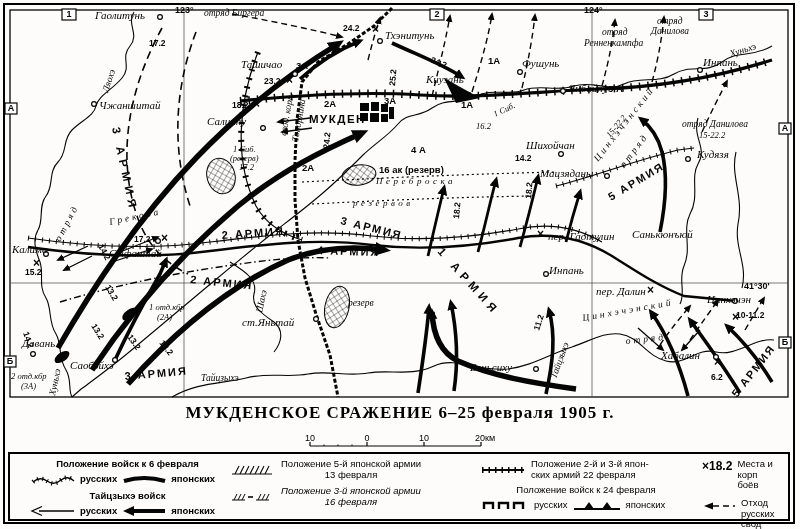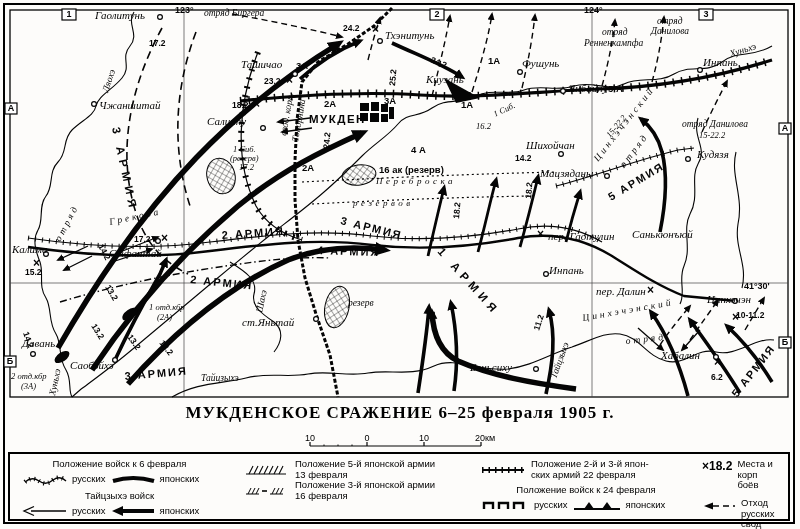--- a/index.html
+++ b/index.html
@@ -334,21 +334,21 @@
     <span class="num" style="left:190px">20км</span>
     <svg width="210" height="18">
       <path d="M15,13 H186" stroke="#050505" stroke-width="1.2" fill="none"></path>
       <path d="M15,9 V13 M72,9 V13 M129,9 V13 M186,9 V13" stroke="#050505" stroke-width="1.2" fill="none"></path>
       <path d="M29,11.5 V13 M43,11.5 V13 M57,11.5 V13" stroke="#050505" stroke-width="1" fill="none"></path>
     </svg>
   </div>
 
   <div id="legend">
 
-    <div class="lg-abs" style="left:12px;top:5px;width:195px;">
+    <div class="lg-abs" style="left:20px;top:5px;width:195px;font-weight:bold;">
       <div class="lg-c">Положение войск к 6 февраля</div>
       <div class="lg-row" style="margin-top:2px;">
         <svg class="lgsym" width="46" height="16">
           <path d="M3,10 Q10,4 17,9 Q24,14 31,8 Q38,3 44,9" stroke="#050505" stroke-width="1.3" fill="none"></path>
           <path d="M3,10 Q10,4 17,9 Q24,14 31,8 Q38,3 44,9" stroke="#050505" stroke-width="4.5" fill="none" stroke-dasharray="1 4"></path>
         </svg>
         <span>русских</span>
         <svg class="lgsym" width="46" height="16">
           <path d="M3,9 Q23,3 44,9" stroke="#050505" stroke-width="4" fill="none"></path>
         </svg>
@@ -362,32 +362,32 @@
         </svg>
         <span>русских</span>
         <svg class="lgsym" width="46" height="16">
           <path d="M44,8 H11" stroke="#050505" stroke-width="4" fill="none"></path>
           <polygon points="2,8 13,3 13,13" fill="#050505"></polygon>
         </svg>
         <span>японских</span>
       </div>
     </div>
 
-    <div class="lg-abs" style="left:234px;top:5px;width:245px;">
+    <div class="lg-abs" style="left:220px;top:5px;width:245px;text-align:center;">
       <div class="lg-2l">
         <svg class="lgsym" width="46" height="16" style="margin-top:3px;">
           <path d="M2,12 H42" stroke="#050505" stroke-width="1.2" fill="none"></path>
           <path d="M5,12 L9,4 M10,12 L14,4 M15,12 L19,4 M20,12 L24,4 M25,12 L29,4 M30,12 L34,4 M35,12 L39,4" stroke="#050505" stroke-width="1.1" fill="none"></path>
         </svg>
         <div>
           <div>Положение 5-й японской армии</div>
           <div>13 февраля</div>
         </div>
       </div>
-      <div class="lg-2l" style="">
+      <div class="lg-2l" style="margin-top:6px;font-style:italic;">
         <svg class="lgsym" width="46" height="16" style="margin-top:3px;">
           <path d="M2,11 H15 M26,11 H39" stroke="#050505" stroke-width="1.2" fill="none"></path>
           <path d="M4,11 L7,5 M8,11 L11,5 M12,11 L15,5 M28,11 L31,5 M32,11 L35,5 M36,11 L39,5" stroke="#050505" stroke-width="1" fill="none"></path>
           <path d="M18,8 H23" stroke="#050505" stroke-width="1.6" fill="none"></path>
         </svg>
         <div>
           <div>Положение 3-й японской армии</div>
           <div>16 февраля</div>
         </div>
       </div>

